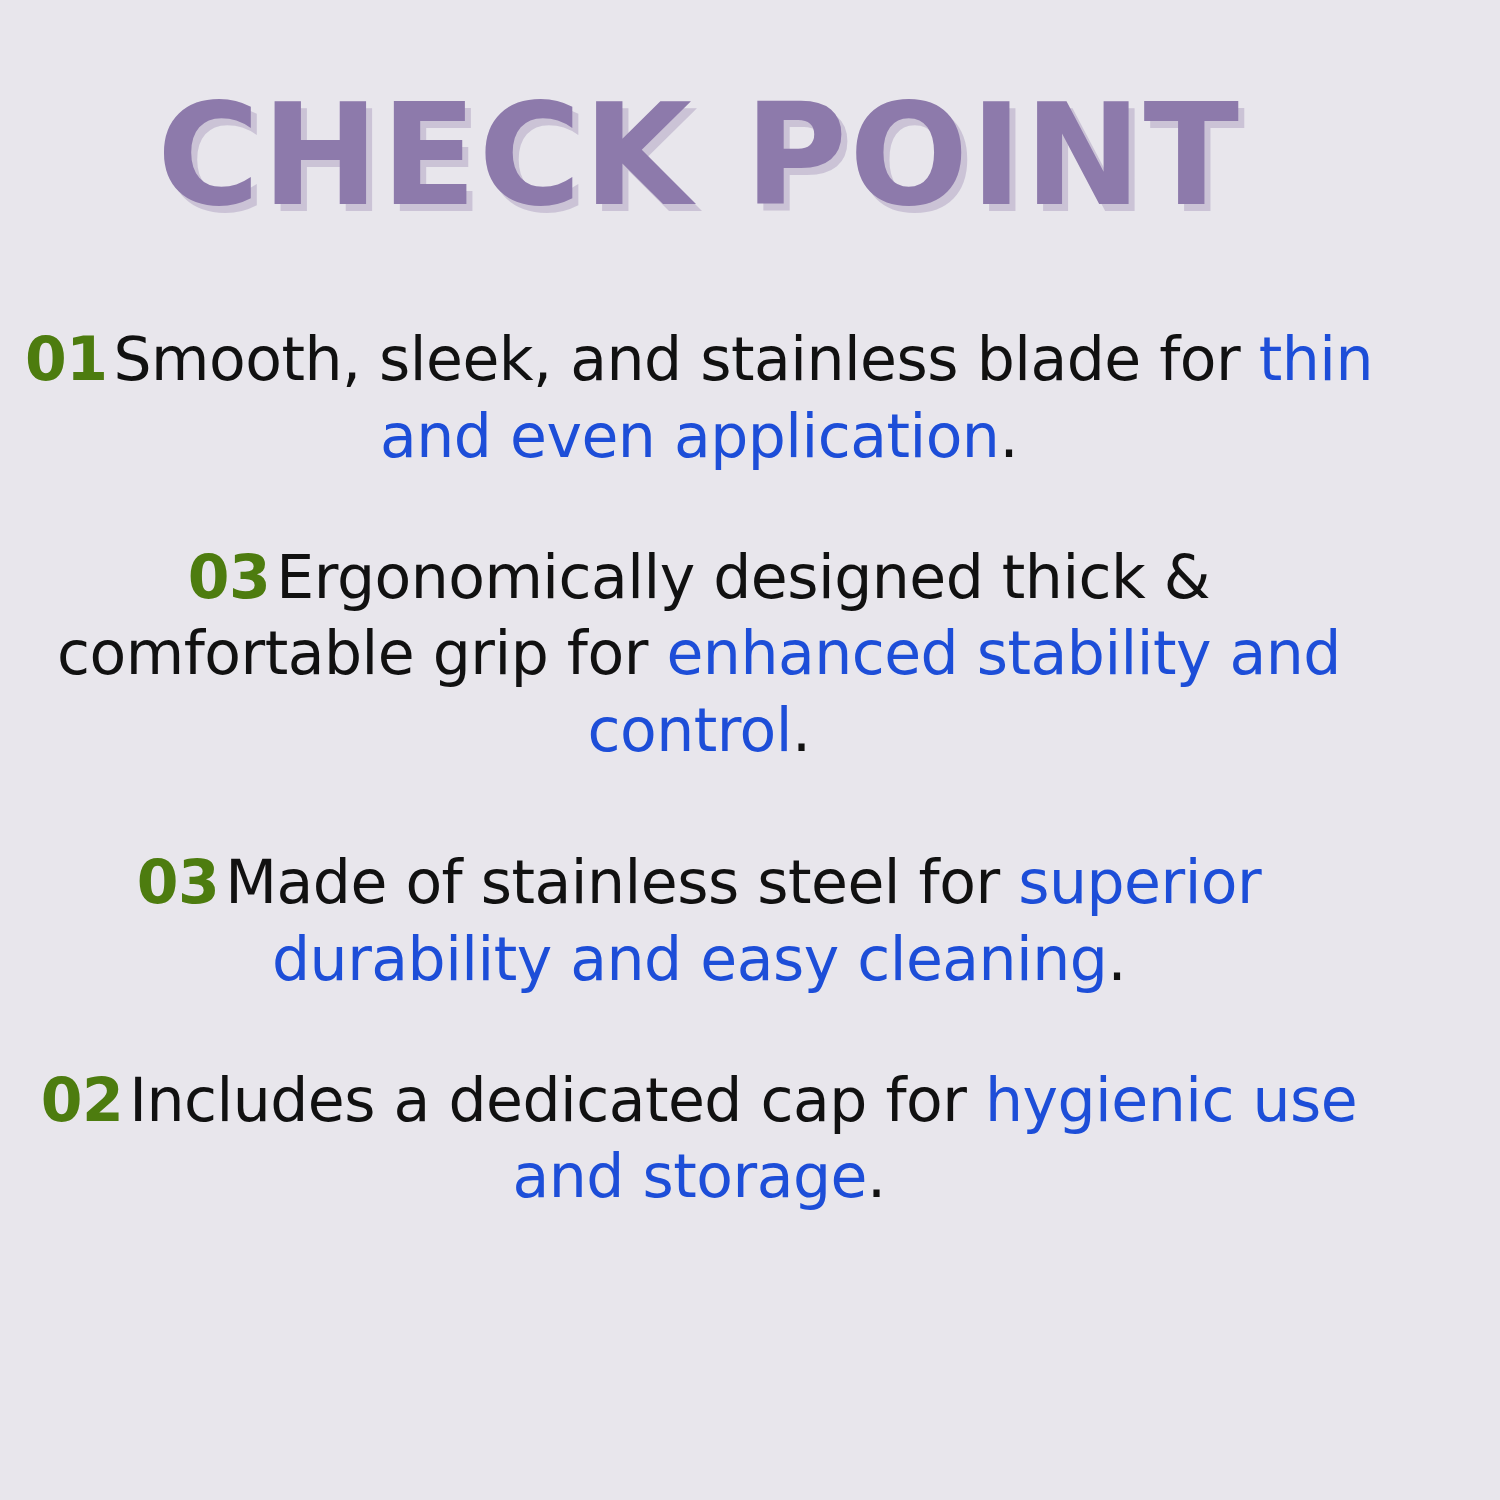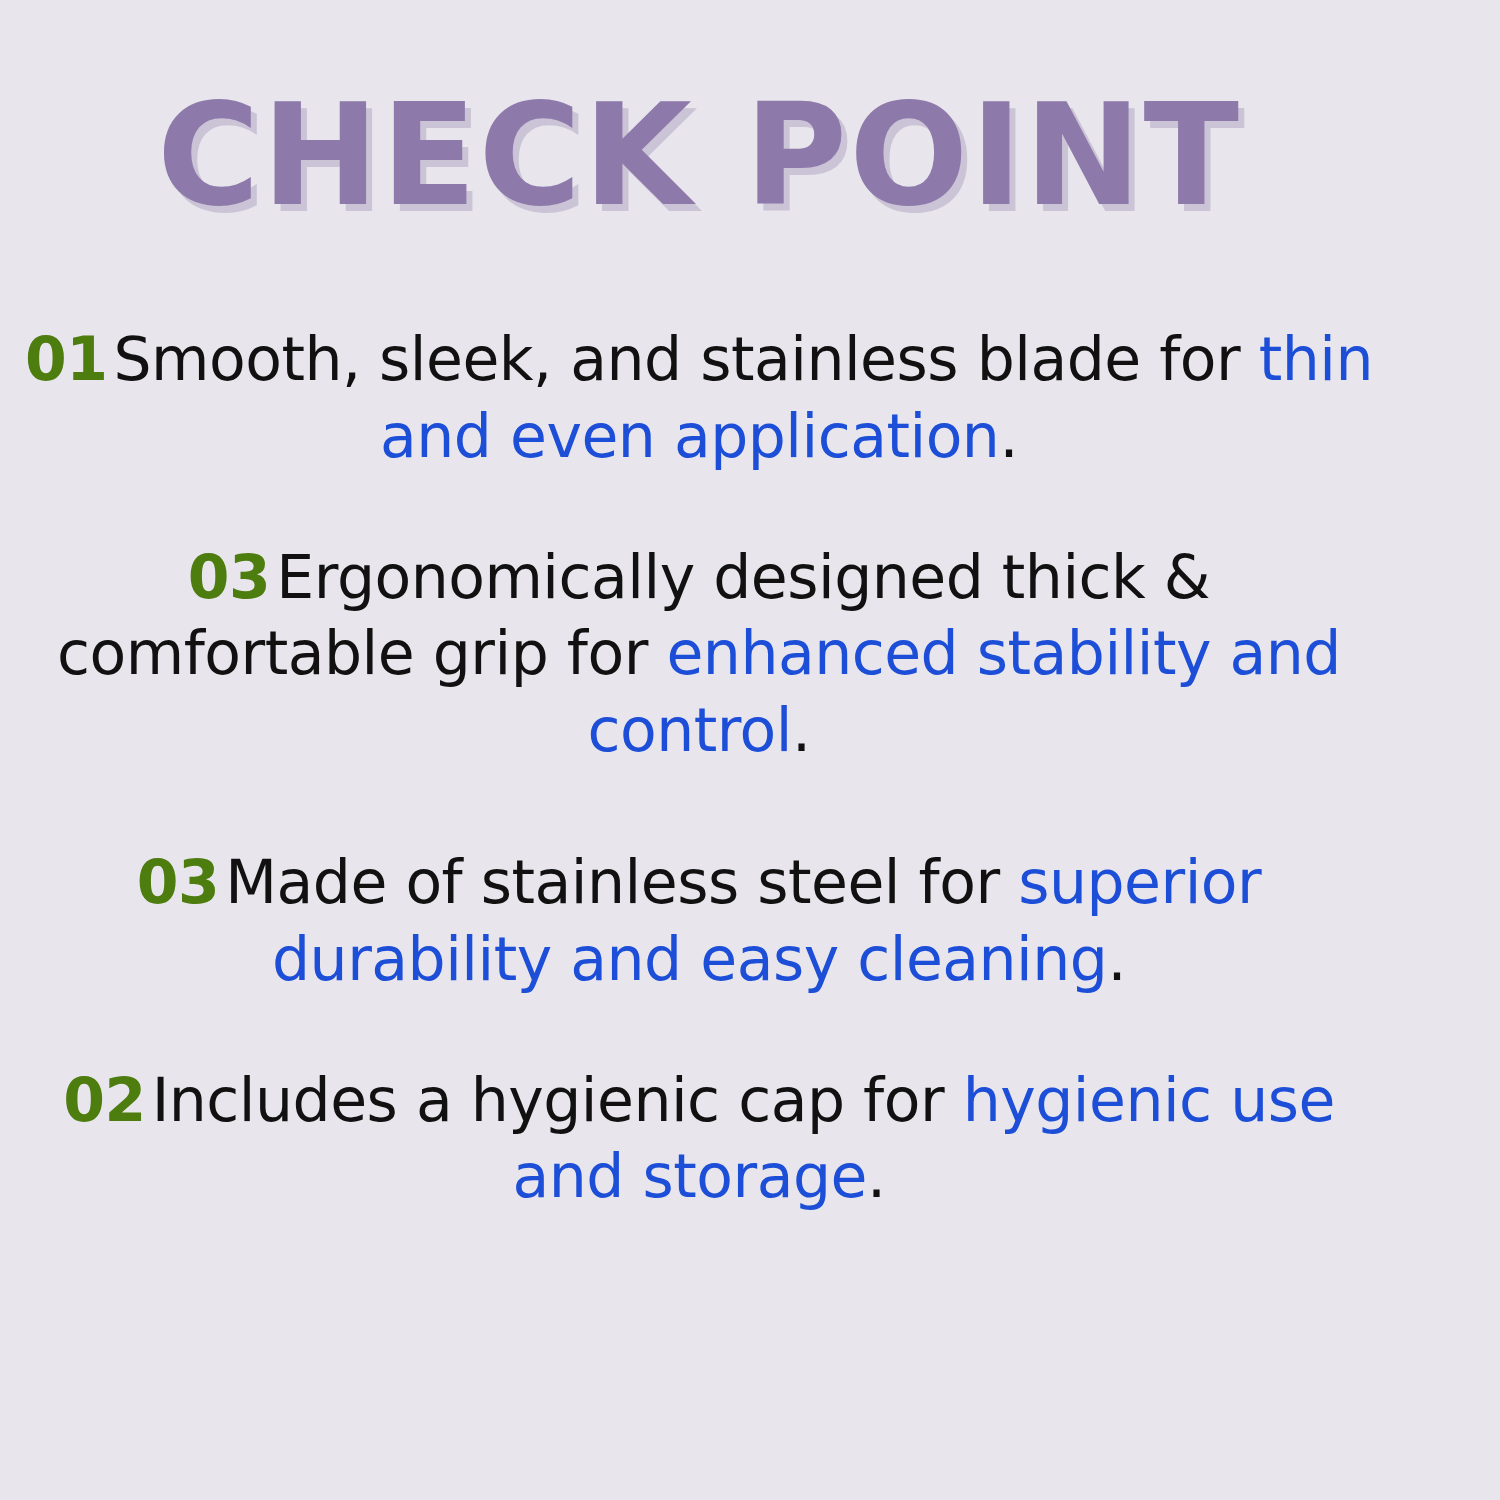--- a/index.html
+++ b/index.html
@@ -80,17 +80,17 @@
 
     <div class="point p2">
       <span class="num">03</span><span>Ergonomically designed thick &amp; comfortable grip for </span><span class="strong">enhanced stability and control</span><span>.</span>
     </div>
 
     <div class="point p3">
       <span class="num">03</span><span>Made of stainless steel for </span><span class="strong">superior durability and easy cleaning</span><span>.</span>
     </div>
 
     <div class="point p4">
-      <span class="num">02</span><span>Includes a hygienic cap for </span><span class="strong">hygienic use and storage</span><span>.</span>
+      <span class="num">02</span><span>Includes a dedicated cap for </span><span class="strong">hygienic use and storage</span><span>.</span>
     </div>
 
   </div>
 </div>
 
 </body></html>

